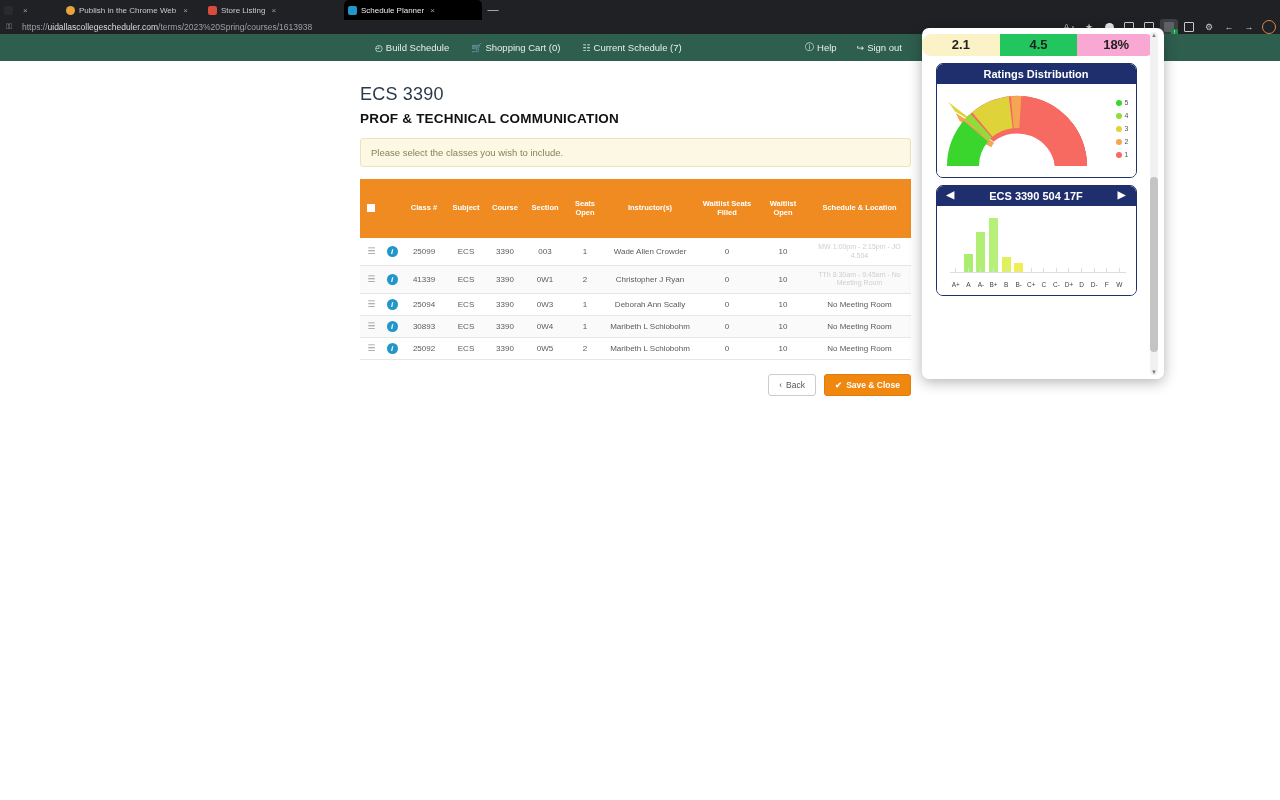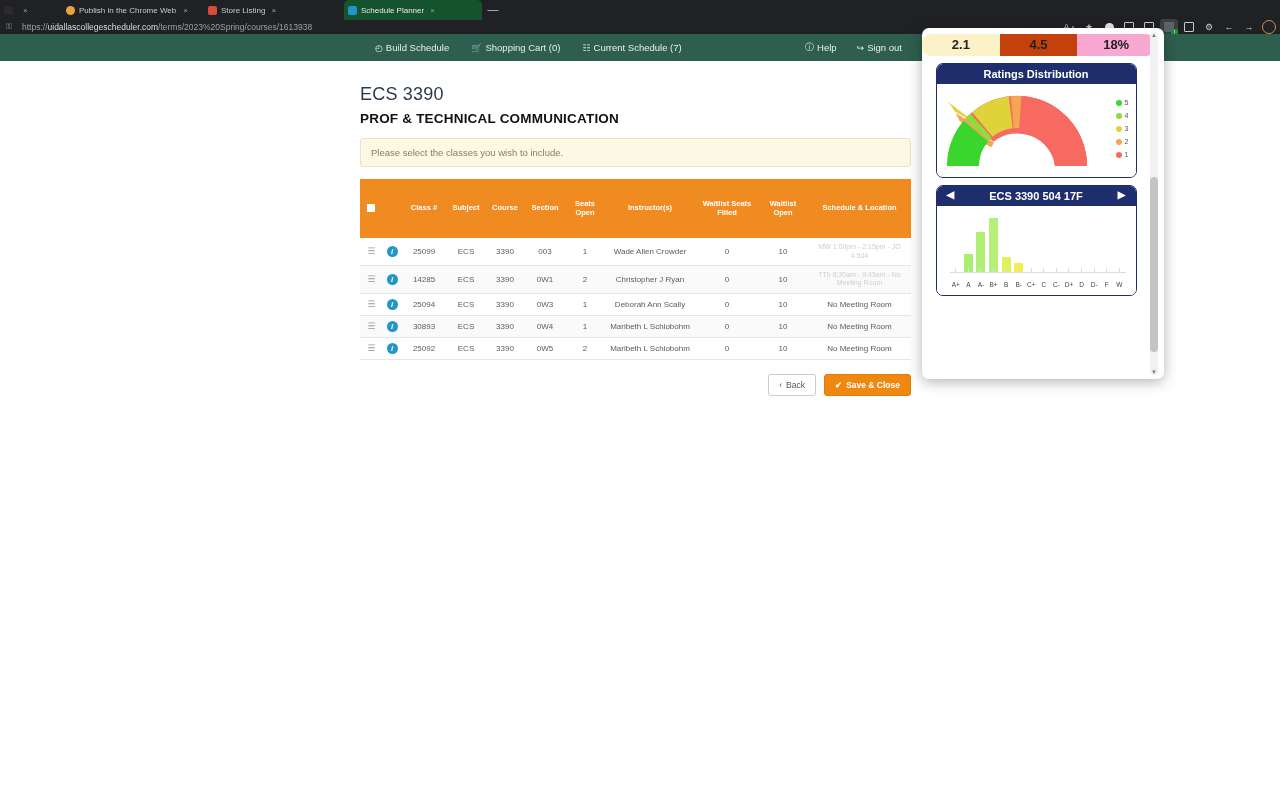--- a/index.html
+++ b/index.html
@@ -14,21 +14,21 @@
 
   
   .browser-chrome { position:absolute; left:0; top:0; width:1280px; height:34px; background:#202124; }
   .tabstrip { position:absolute; left:0; top:0; width:1280px; height:20px; background:#202124; }
   .tab {
     position:absolute; top:0; height:20px;
     display:flex; align-items:center; gap:4px;
     padding:0 6px 0 4px;
     font-size:8px; color:#c8cacd; white-space:nowrap; overflow:hidden;
   }
-  .tab.active { background:#14532d; border-radius:5px 5px 0 0; color:#e8eaed; }
+  .tab.active { background:#000000; border-radius:5px 5px 0 0; color:#e8eaed; }
   .tab .favicon { width:9px; height:9px; border-radius:2px; flex:0 0 auto; display:block; }
   .tab .tabtext { overflow:hidden; text-overflow:clip; max-width:105px; }
   .tab .tabx { font-size:8px; color:#9aa0a6; margin-left:2px; }
   .win-min { position:absolute; left:484px; top:0px; width:18px; height:20px; color:#c8cacd; font-size:11px; text-align:center; line-height:18px; }
 
   .urlbar { position:absolute; left:0; top:20px; width:1280px; height:14px; background:#202124; }
   .url-text {
     position:absolute; left:22px; top:20px; height:14px; line-height:14px;
     font-size:8.5px; color:#9aa0a6; white-space:nowrap;
   }
@@ -289,21 +289,21 @@
           <td>003</td>
           <td>1</td>
           <td>Wade Allen Crowder</td>
           <td>0</td>
           <td>10</td>
           <td style="font-size:7px;color:#cfcfcf">MW 1:00pm - 2:15pm - JO 4.504</td>
         </tr>
         <tr>
           <td><span class="grip">☰</span></td>
           <td><span class="info-ic">i</span></td>
-          <td>14285</td>
+          <td>41339</td>
           <td>ECS</td>
           <td>3390</td>
           <td>0W1</td>
           <td>2</td>
           <td>Christopher J Ryan</td>
           <td>0</td>
           <td>10</td>
           <td style="font-size:7px;color:#cfcfcf">TTh 8:30am - 9:45am - No Meeting Room</td>
         </tr>
         <tr>
@@ -361,21 +361,21 @@
   </div>
 </div>
 
 <div class="popup">
   <div class="popup-inner">
 
     <div class="metrics">
       <div class="metric" style="background:#fbf2c8">
         <span>2.1</span>
       </div>
-      <div class="metric" style="background:#c2410c">
+      <div class="metric" style="background:#22c55e">
         <span>4.5</span>
       </div>
       <div class="metric" style="background:#f9a8d4">
         <span>18%</span>
       </div>
     </div>
 
 
     <div class="card">
       <div class="card-head">Ratings Distribution</div>

